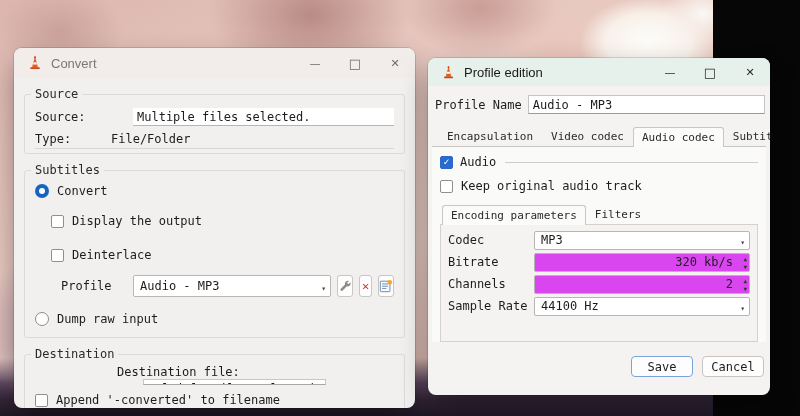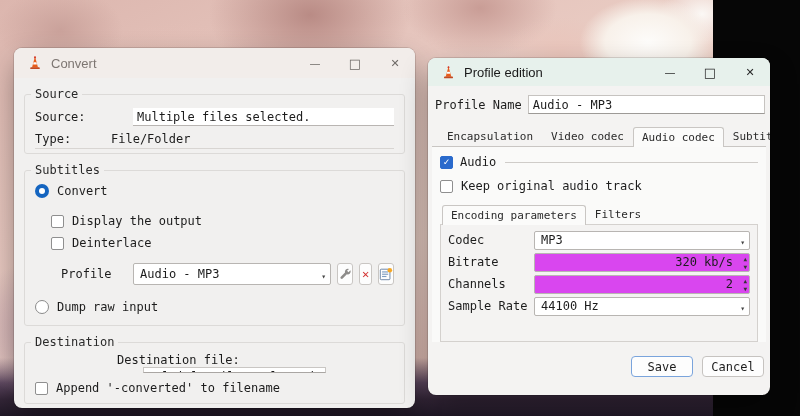--- a/index.html
+++ b/index.html
@@ -47,21 +47,21 @@
   .type-value { padding-left:18px; }
 
   .grp-settings { margin-top:16px; padding:12px 10px 10px 10px; }
   .radio-row, .check-row { display:flex; align-items:center; gap:8px; height:16px; }
   .radio { width:14px; height:14px; border-radius:50%; background:#fff; border:1px solid #8a8a8a; flex:none; position:relative; }
   .radio.checked { border:none; background:#1565c0; }
   .radio.checked::after { content:""; position:absolute; left:4px; top:4px; width:6px; height:6px; border-radius:50%; background:#fff; }
   .checkbox { width:13px; height:13px; border-radius:2px; background:#fff; border:1px solid #8f8f8f; flex:none; display:flex; align-items:center; justify-content:center; }
   .checkbox.checked { background:#2a6acc; border-color:#2a6acc; color:#fff; font-size:10px; line-height:10px; }
   .indent1 { margin-left:16px; margin-top:14px; }
-  .indent1b { margin-left:16px; margin-top:6px; }
+  .indent1b { margin-left:16px; margin-top:18px; }
 
   .profile-row { display:flex; align-items:center; margin:12px 0 0 26px; gap:6px; }
   .combo { position:relative; background:#fff; border:1px solid #b8b5b2; border-radius:2px; height:22px; line-height:20px; padding:0 18px 0 6px; white-space:nowrap; overflow:hidden; }
   .combo .arrow { position:absolute; right:4px; top:3px; font-size:8px; color:#444; }
   .profile-combo { width:198px; flex:none; }
   .tool-btn { width:26px; height:22px; background:#fdfdfd; border:1px solid #c9c6c3; border-radius:3px; display:flex; align-items:center; justify-content:center; }
   .tool-btn.del { color:#d3302f; font-weight:bold; font-size:12px; }
   .dump-row { margin-top:14px; }
 
   .grp-dest { margin-top:16px; padding:10px 10px 6px 10px; }

